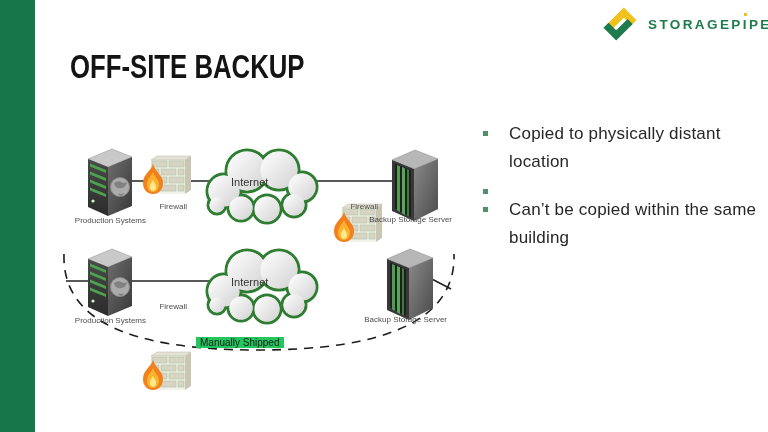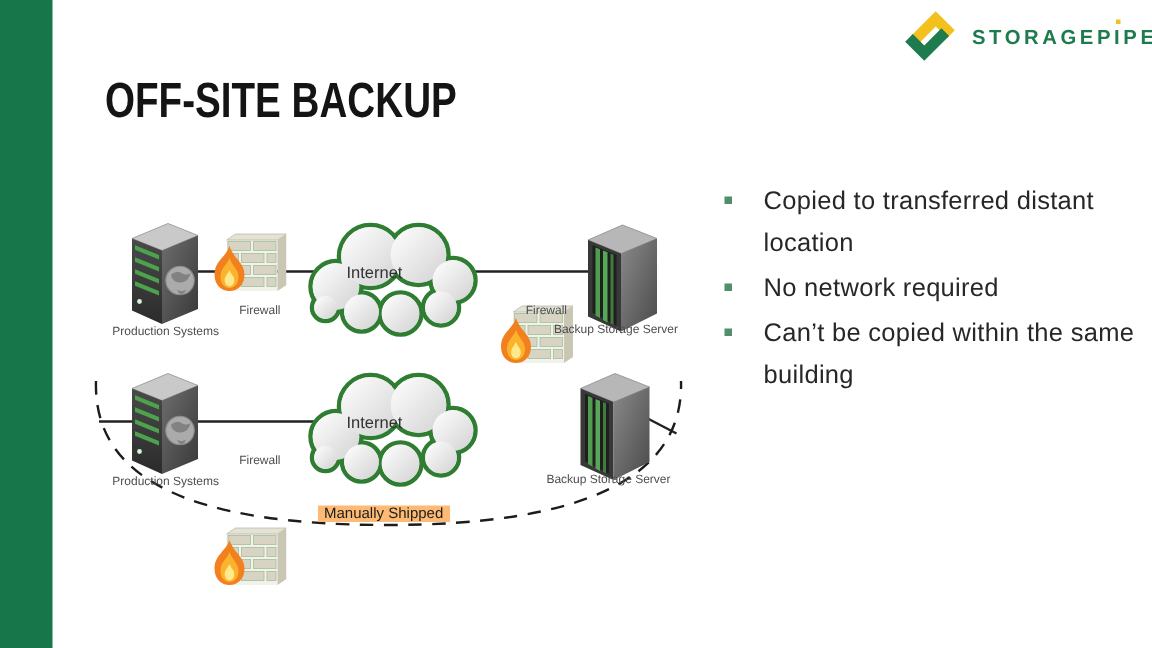--- a/index.html
+++ b/index.html
@@ -20,21 +20,21 @@
   .i-dot{position:absolute;left:1px;top:-4px;width:3px;height:3px;background:#F2C11E;}
   
   .diagram{position:absolute;left:0;top:0;width:768px;height:432px;}
   .connectors{position:absolute;left:0;top:0;z-index:1;}
   .node{position:absolute;z-index:2;}
   .node-label{
     position:absolute;z-index:3;font-size:8px;line-height:1.25;color:#4d4d4d;text-align:right;
   }
   .cloud-text{position:absolute;z-index:3;font-size:11px;color:#333;text-align:left;}
   .ship-label{
-    position:absolute;z-index:4;font-size:10px;color:#1c1c1c;background:#fdba74;padding:0 4px;white-space:nowrap;margin-left:16px;
+    position:absolute;z-index:4;font-size:10px;color:#1c1c1c;background:#22c55e;padding:0 4px;white-space:nowrap;
   }
   .firewall{position:relative;width:50px;height:48px;}
   .firewall .wall{position:absolute;left:8px;top:0;}
   .firewall .flame{position:absolute;left:-3px;top:8px;}
   
   .bullets{position:absolute;left:482px;top:120px;width:278px;list-style:none;margin:0;padding:0;z-index:2;}
   .bullets li{display:flex;margin-bottom:2px;}
   .b-marker{flex:0 0 auto;width:5px;height:5px;background:#4F8F69;margin:11px 21px 0 1px;}
   .b-text{font-size:17px;line-height:28px;color:#272727;letter-spacing:0.2px;}
 </style>
@@ -213,24 +213,23 @@
         <use href="#backupServer"></use>
       </svg>
     <div class="node-label" style="left:363px;top:315px;width:84px">Backup Storage Server</div>
 
     <div class="ship-label" style="left:196px;top:337px">Manually Shipped</div>
   </div>
 
   <ul class="bullets">
     <li>
         <span class="b-marker"></span>
-        <span class="b-text">Copied to transferred distant location</span>
+        <span class="b-text">Copied to physically distant location</span>
       </li>
     <li>
         <span class="b-marker"></span>
-        <span class="b-text">No network required</span>
       </li>
     <li>
         <span class="b-marker"></span>
         <span class="b-text">Can’t be copied within the same building</span>
       </li>
   </ul>
 </div>
 
 </body></html>

